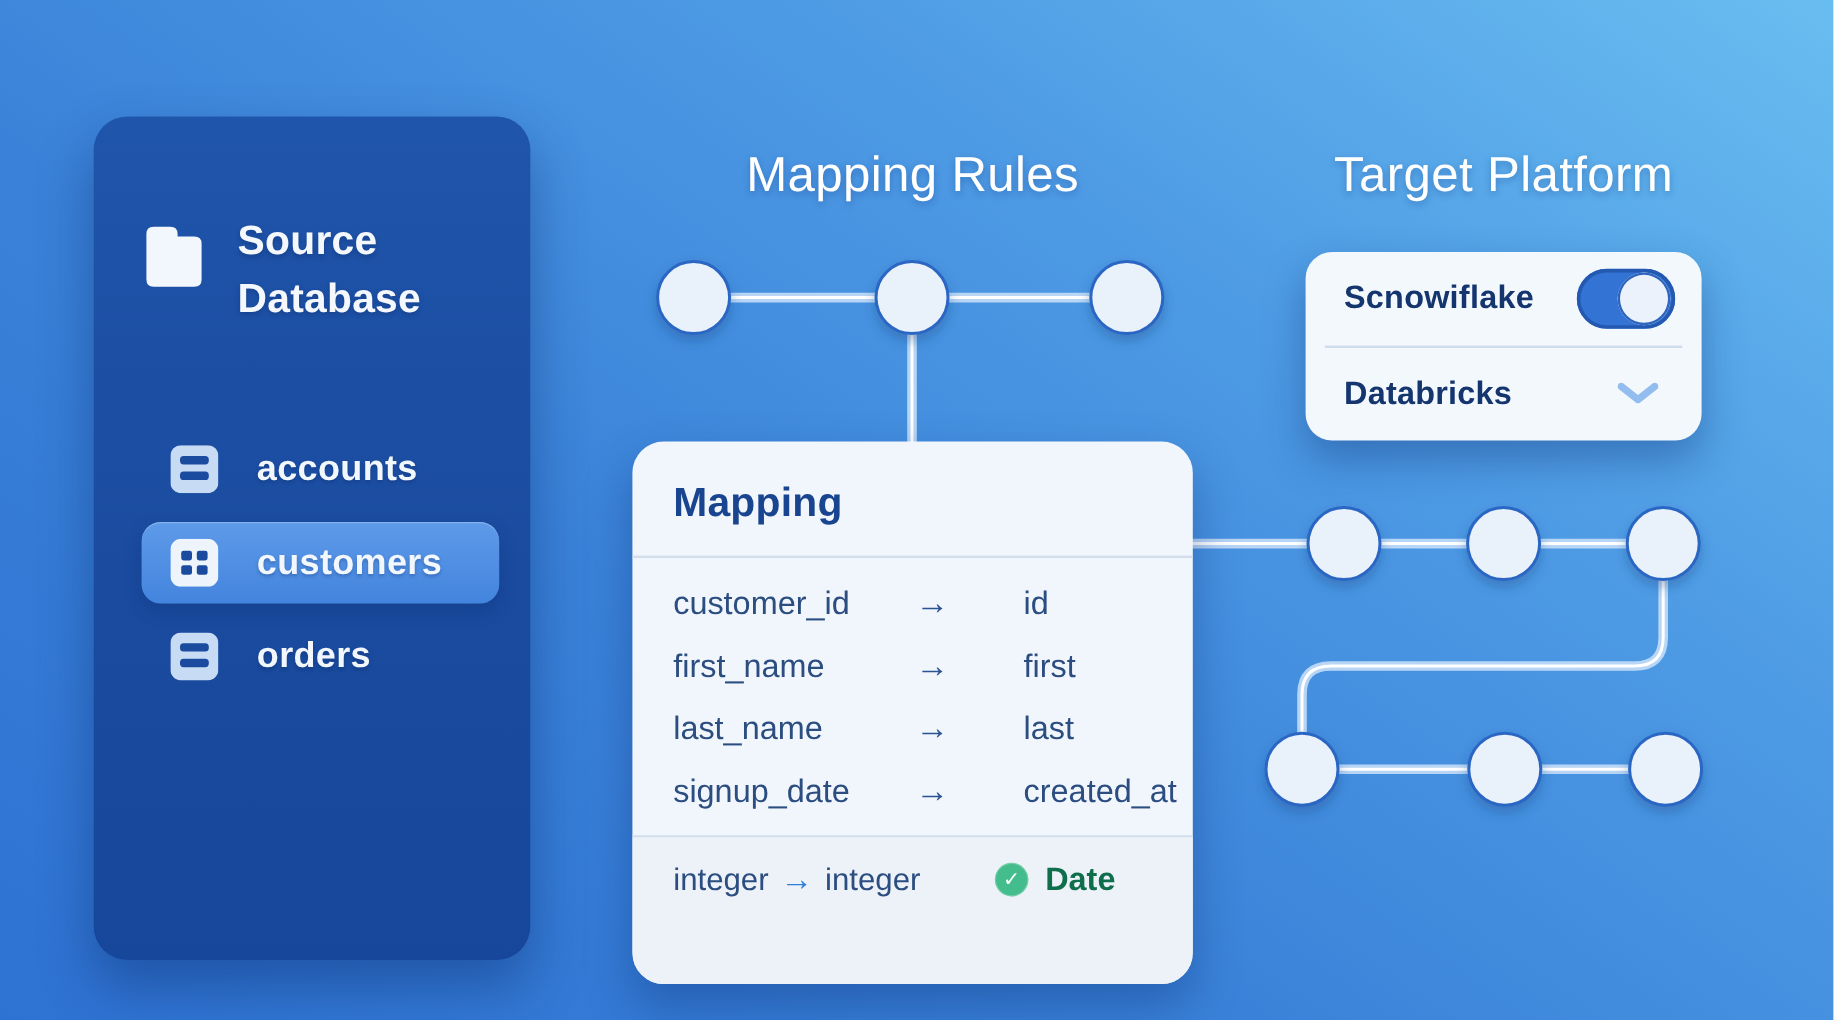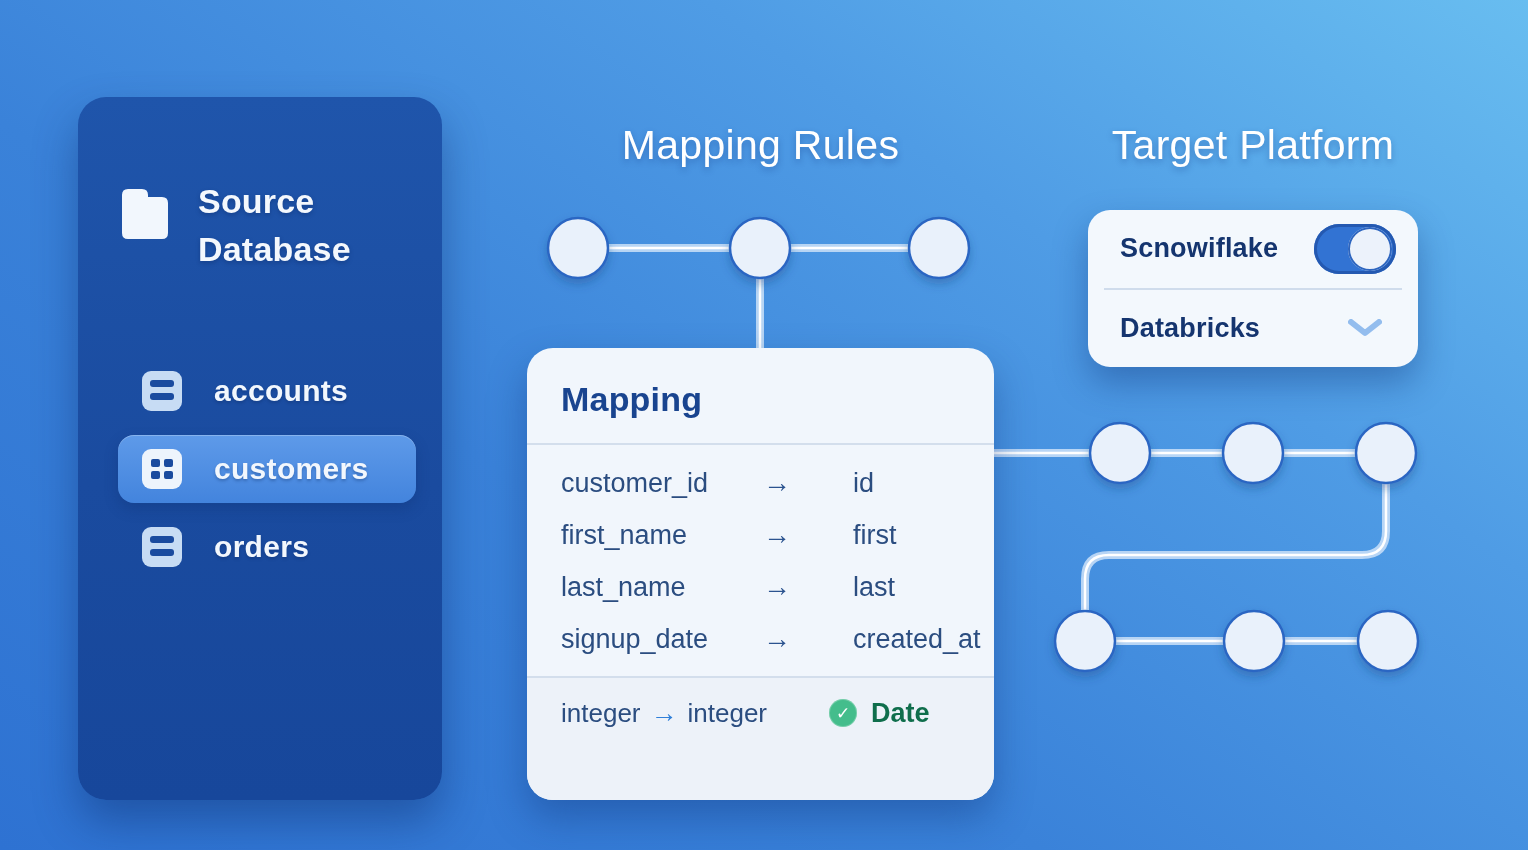--- a/index.html
+++ b/index.html
@@ -47,21 +47,21 @@
   .floating-heading {
     position:absolute; z-index:2; text-align:center;
     color:#ffffff; font-size:41px; font-weight:400; letter-spacing:.3px;
     text-shadow:0 3px 6px rgba(23,62,140,.38);
   }
   #mapping-heading { left:527px; top:122px; width:467px; }
   #target-heading  { left:1088px; top:122px; width:330px; }
 
   
   .mapping-card {
-    position:absolute; left:527px; top:348px; width:467px; height:452px;
+    position:absolute; left:527px; top:368px; width:467px; height:452px;
     background:#f1f6fc; border-radius:26px; z-index:2;
     box-shadow:0 18px 38px rgba(16,52,122,.4);
     overflow:hidden; display:flex; flex-direction:column;
   }
   .mapping-card h2 {
     color:#19448f; font-size:34px; font-weight:700; letter-spacing:.2px;
     padding:32px 0 24px 34px;
   }
   .map-divider { height:2px; background:#d3deec; width:100%; flex:0 0 auto; }
   .map-rows { padding:12px 0 0 34px; flex:1 1 auto; }

